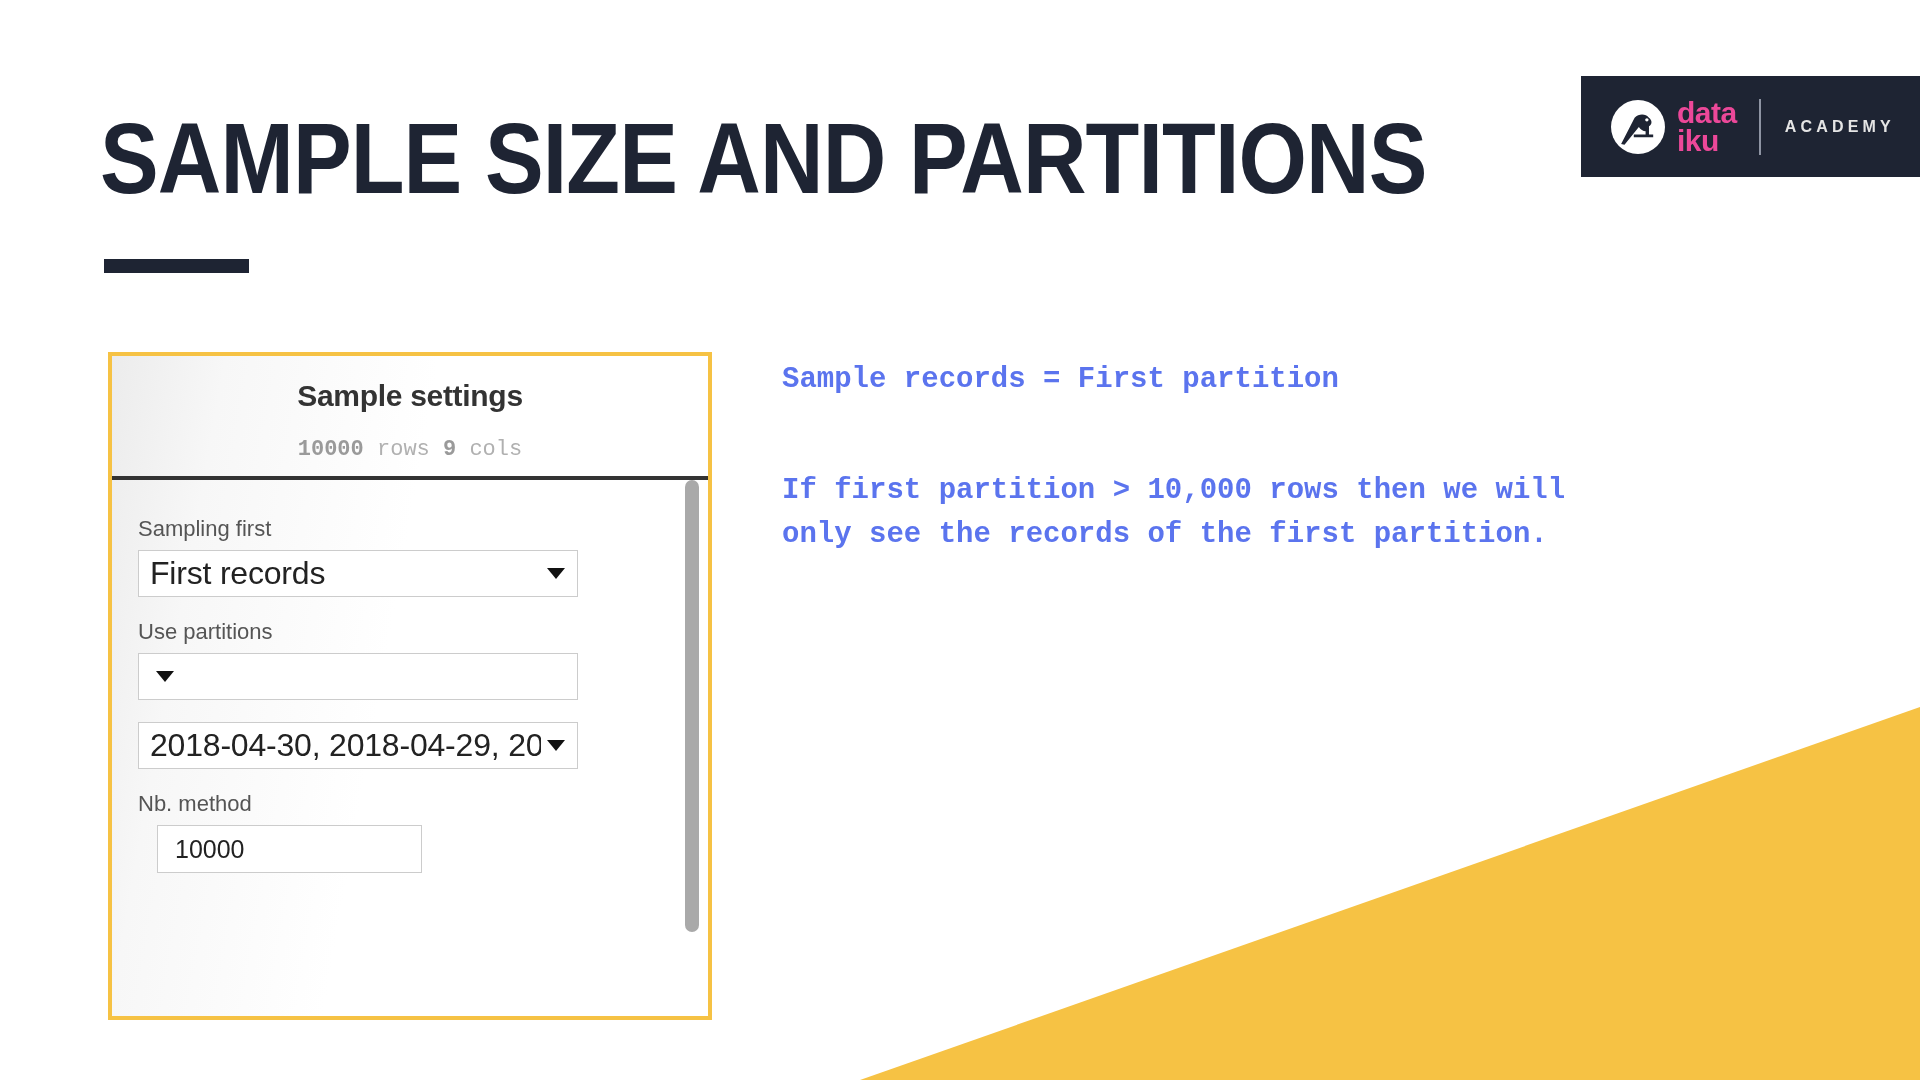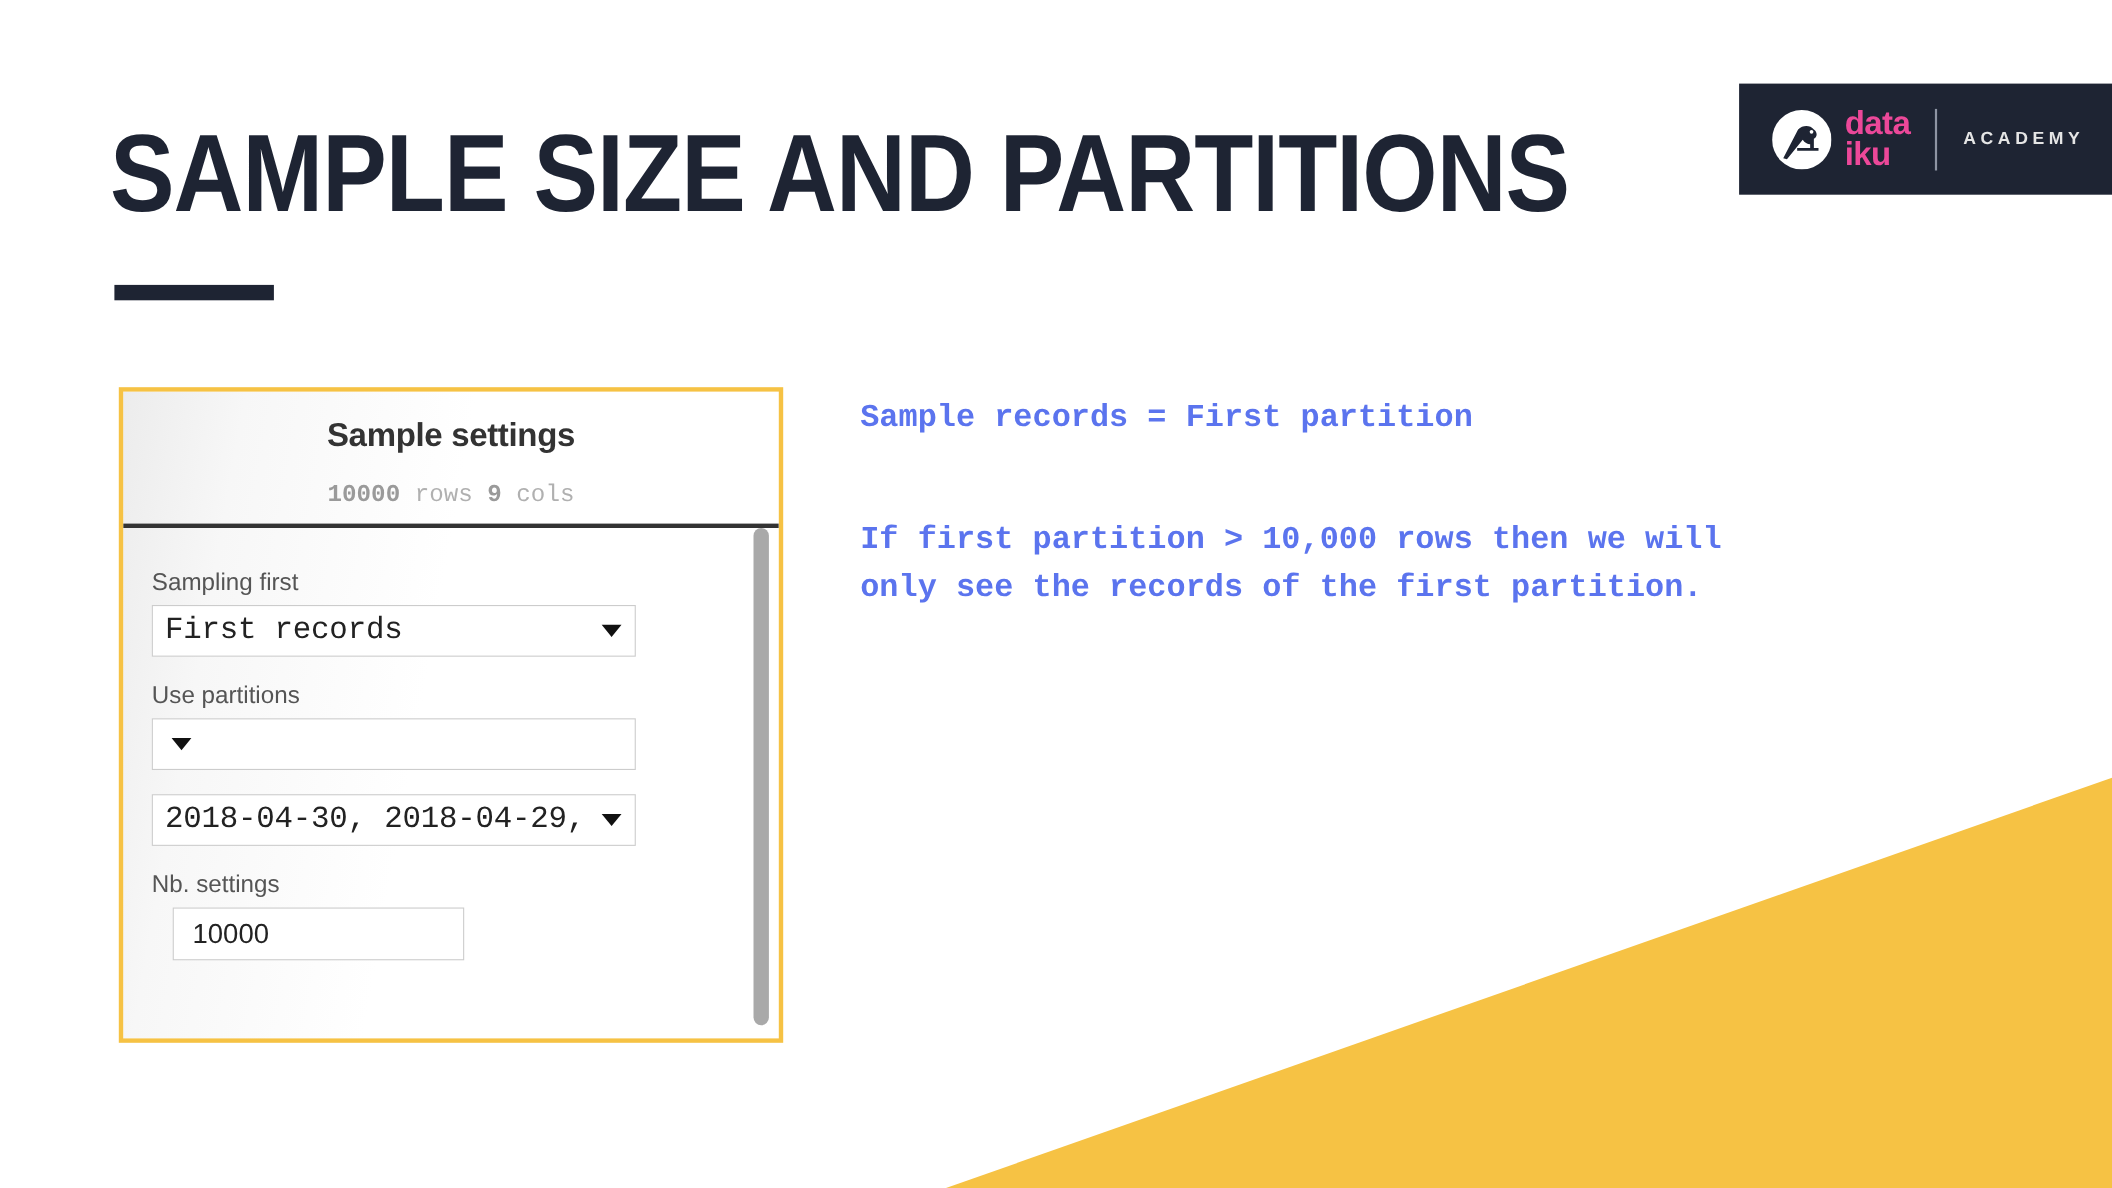--- a/index.html
+++ b/index.html
@@ -99,21 +99,21 @@
     background: #1E2433;
     z-index: 2;
   }
 
   
   .sample-panel {
     position: absolute;
     left: 108px;
     top: 352px;
     width: 604px;
-    height: 596px;
+    height: 668px;
     border: 4px solid #F6C244;
     background: linear-gradient(100deg, #ececec 0%, #f7f7f7 16%, #ffffff 46%, #ffffff 100%);
     z-index: 2;
     overflow: hidden;
   }
 
   .panel-header {
     padding-top: 23px;
     text-align: center;
   }
@@ -156,22 +156,22 @@
     height: 47px;
     border: 1px solid #cccccc;
     background: #ffffff;
     display: flex;
     align-items: center;
     padding: 0 12px 0 11px;
     margin-bottom: 22px;
   }
   .field-select .sel-value {
     flex: 1 1 auto;
-    font-family: Liberation Mono, monospace;
-    font-size: 28px;
+    font-family: Liberation Sans, sans-serif;
+    font-size: 32px;
     color: #222222;
     white-space: nowrap;
     overflow: hidden;
     letter-spacing: -0.2px;
   }
   .caret {
     flex: 0 0 auto;
     width: 0; height: 0;
     border-left: 9px solid transparent;
     border-right: 9px solid transparent;
@@ -275,21 +275,21 @@
       </div>
 
       <div>
         <div class="field-select">
           <span class="sel-value">2018-04-30, 2018-04-29, 2018-04-28,</span>
           <span class="caret"></span>
         </div>
       </div>
 
       <div>
-        <div class="field-label">Nb. settings</div>
+        <div class="field-label">Nb. method</div>
         <div class="field-input">10000</div>
       </div>
 
       <div class="panel-scrollbar"></div>
     </div>
   </div>
 
   <div class="notes">
     <div class="note-line">Sample records = First partition</div>
     <div class="note-gap"></div>

